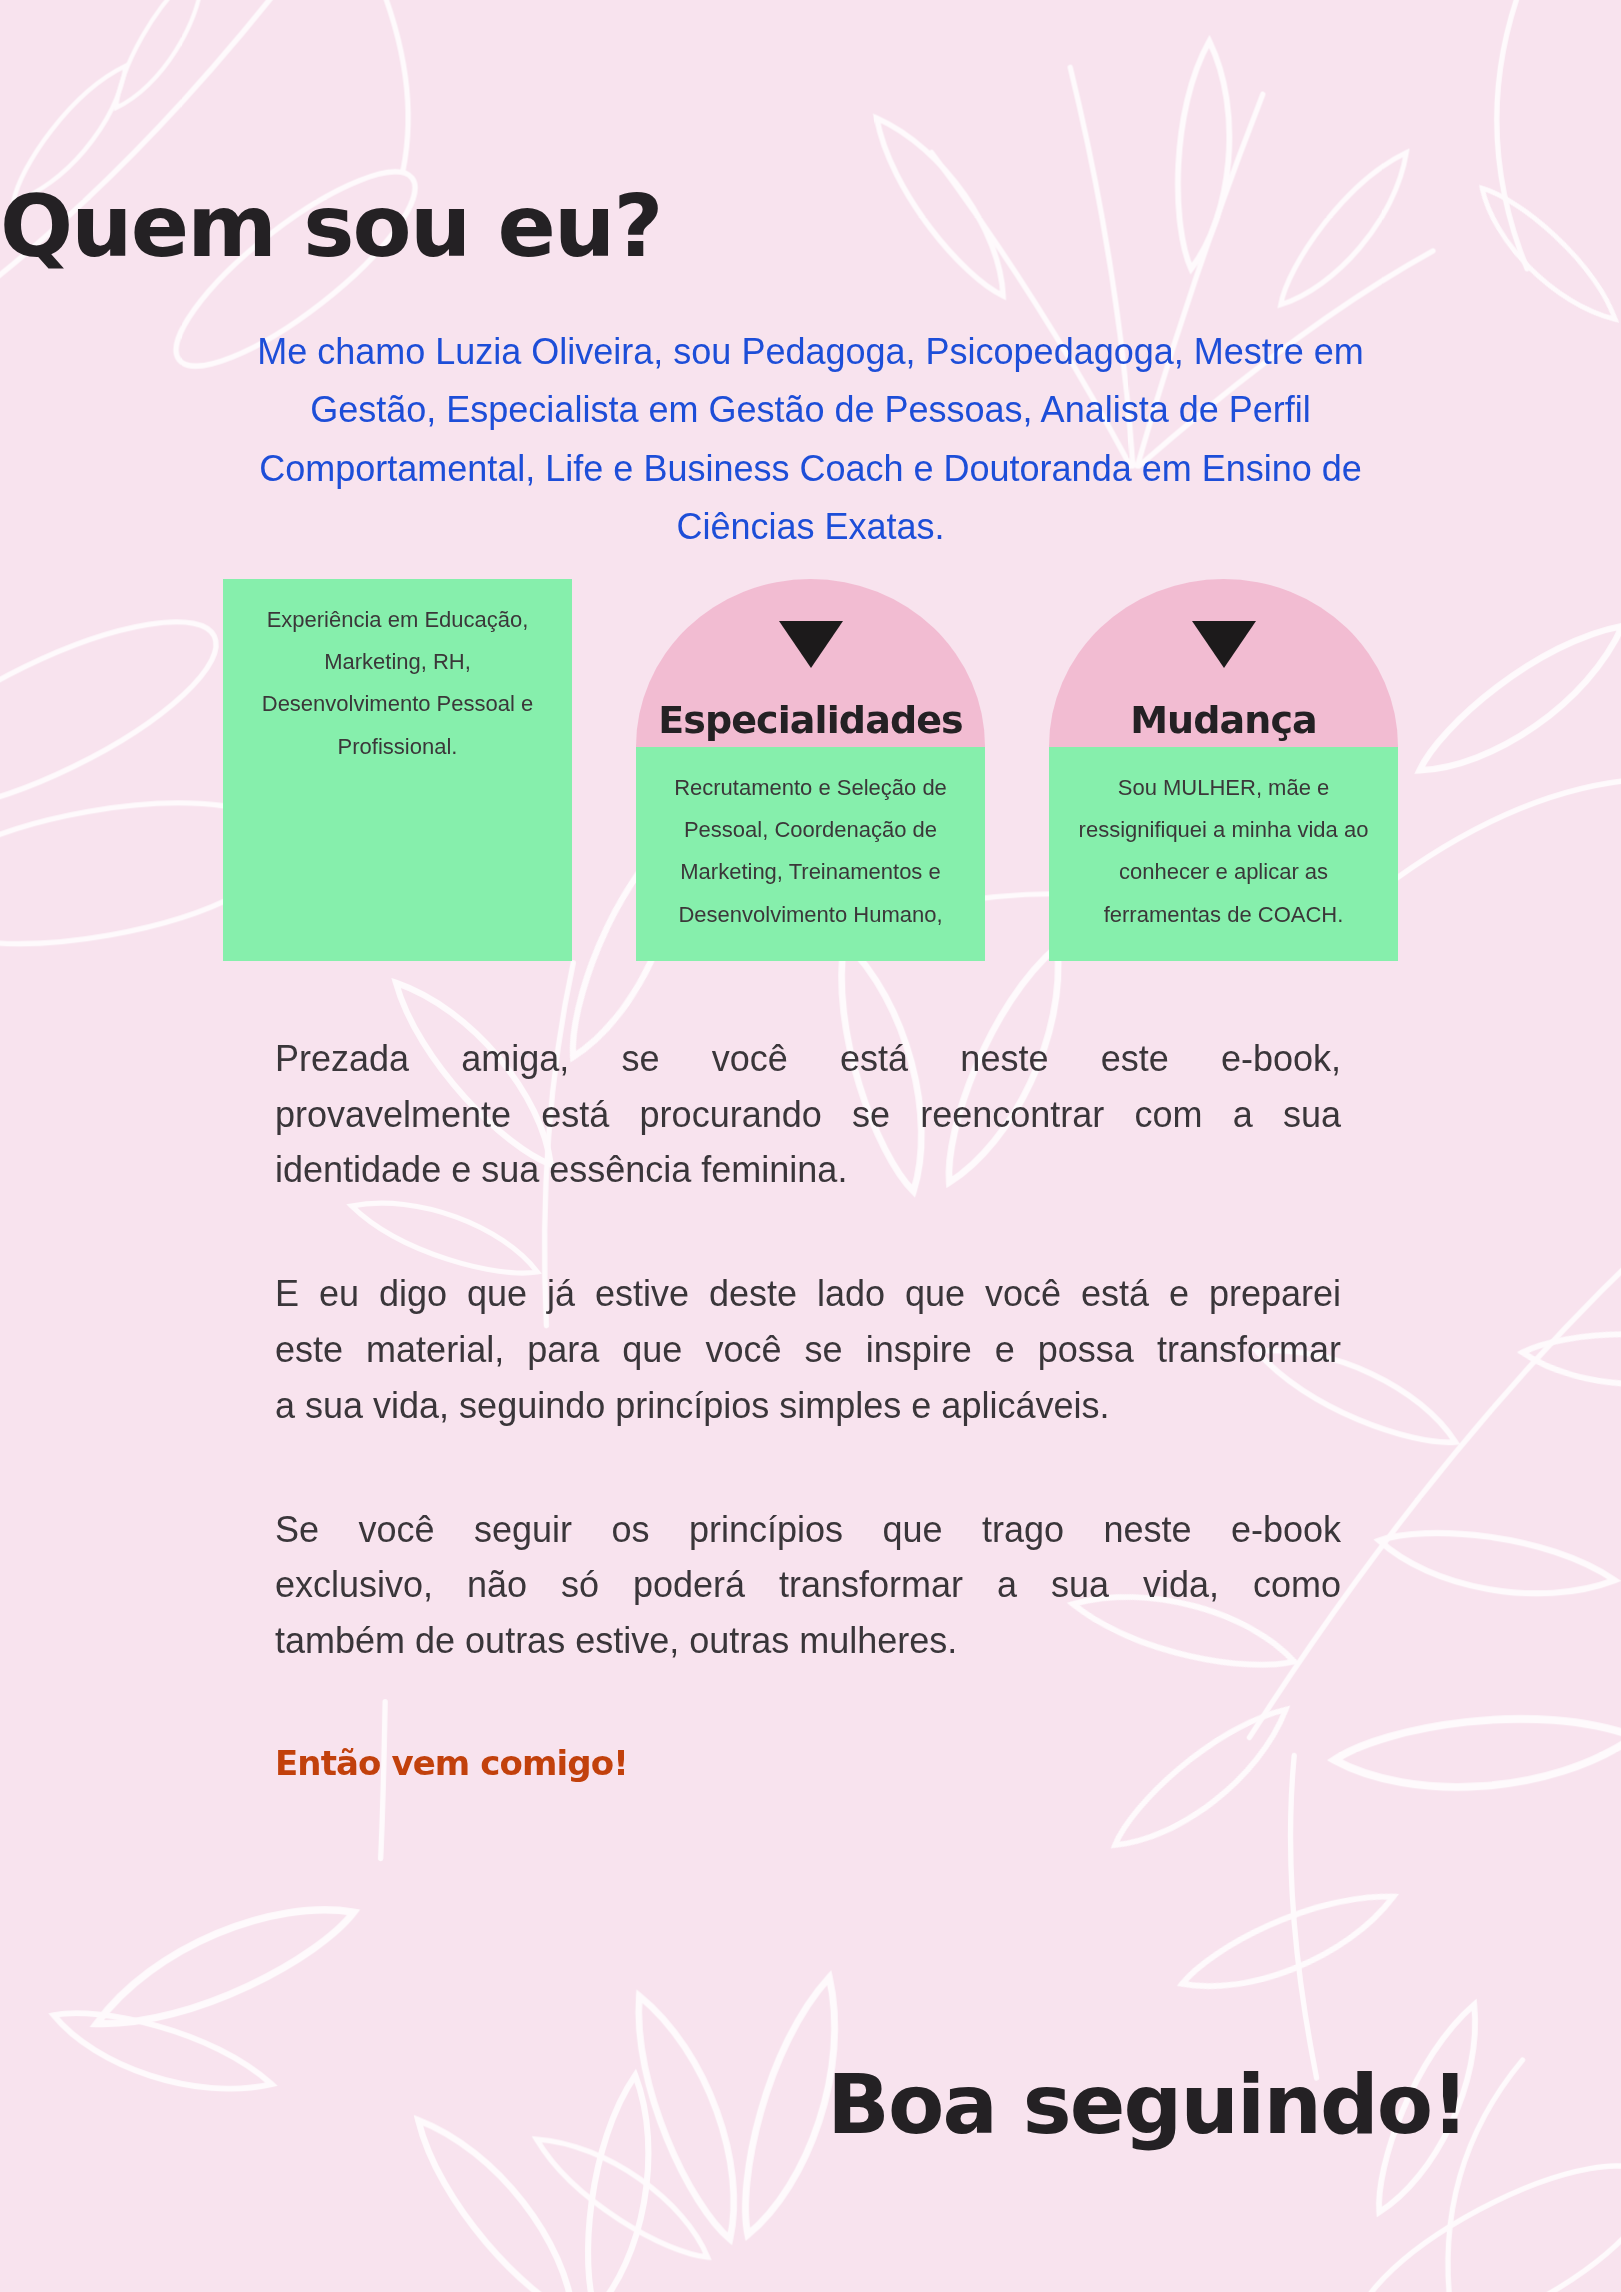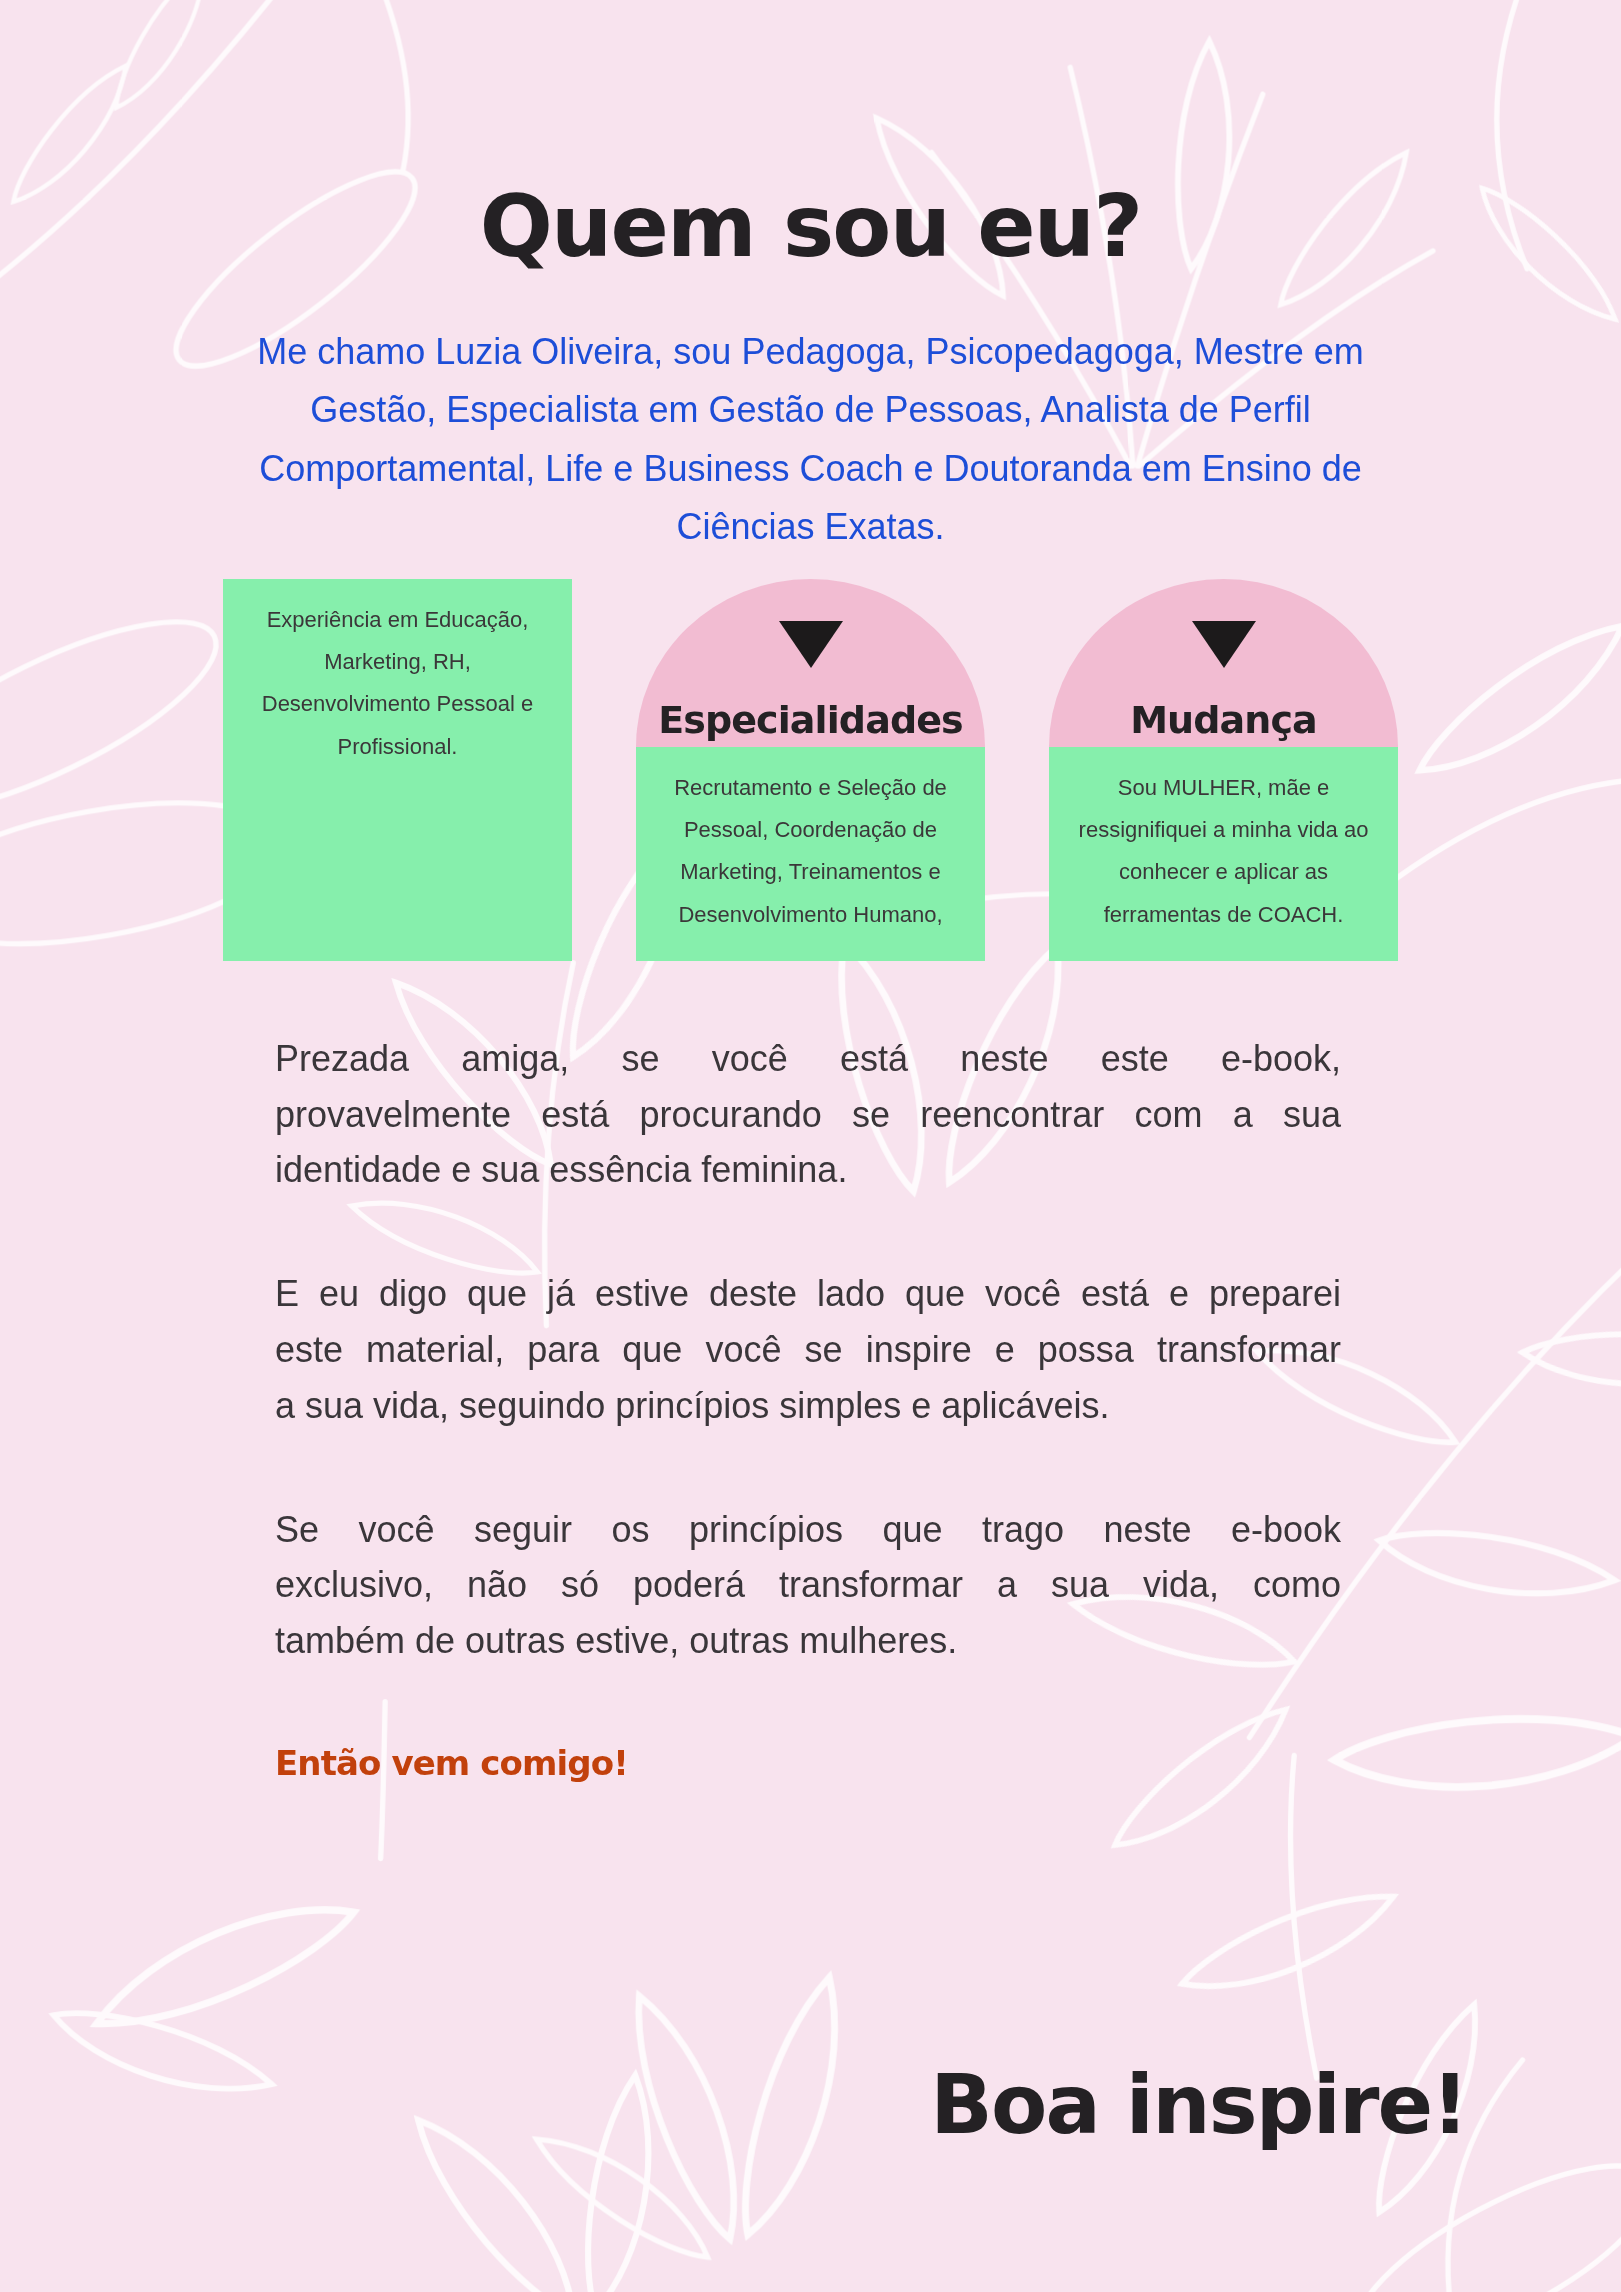--- a/index.html
+++ b/index.html
@@ -9,21 +9,21 @@
     background:#f8e3ee;
     overflow:hidden;
     font-family:"Liberation Sans",sans-serif;
     color:#3a363a;
   }
   .bg{position:absolute;top:0;left:0;z-index:0;filter:blur(0.4px);}
   .content{position:relative;z-index:1;}
 
   .title{
     margin:0;padding-top:176px;
-    text-align:center;
+    text-align:left;
     font-family:"DejaVu Sans",sans-serif;
     font-weight:bold;
     font-size:86px;
     letter-spacing:-1.8px;
     color:#242124;
   }
   .intro{
     margin:47px auto 0;
     width:1379px;
     text-align:center;
@@ -232,17 +232,17 @@
 
       <div class="para">
         <div class="jline">Se você seguir os princípios que trago neste e-book</div>
         <div class="jline">exclusivo, não só poderá transformar a sua vida, como</div>
         <div class="lline">também de outras estive, outras mulheres.</div>
       </div>
 
       <div class="cta">Então vem comigo!</div>
     </div>
 
-    <div class="closing">Boa inspire!</div>
+    <div class="closing">Boa seguindo!</div>
 
   </div>
 </div>
 
 
 </body></html>

